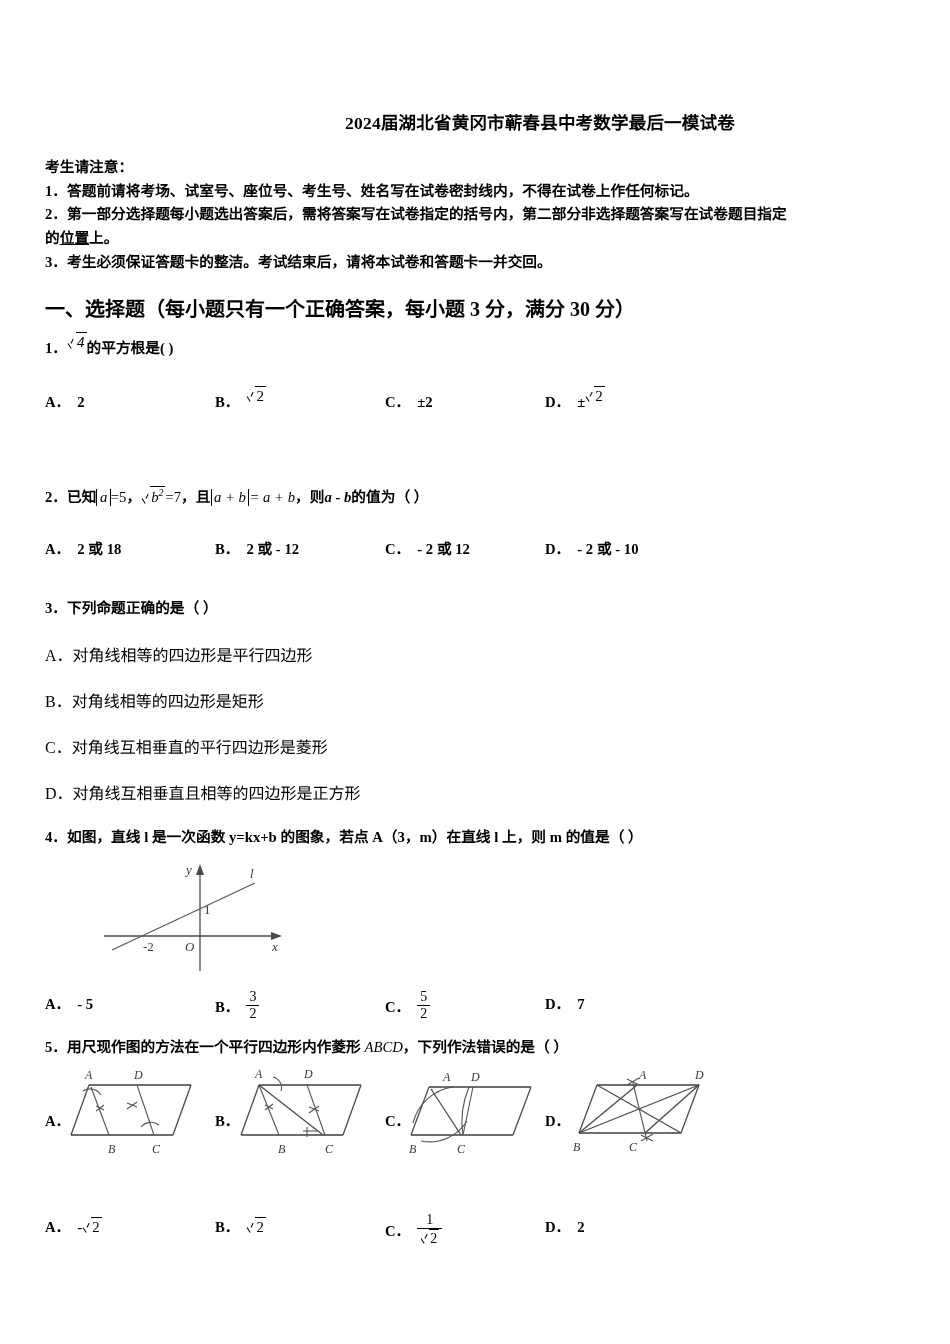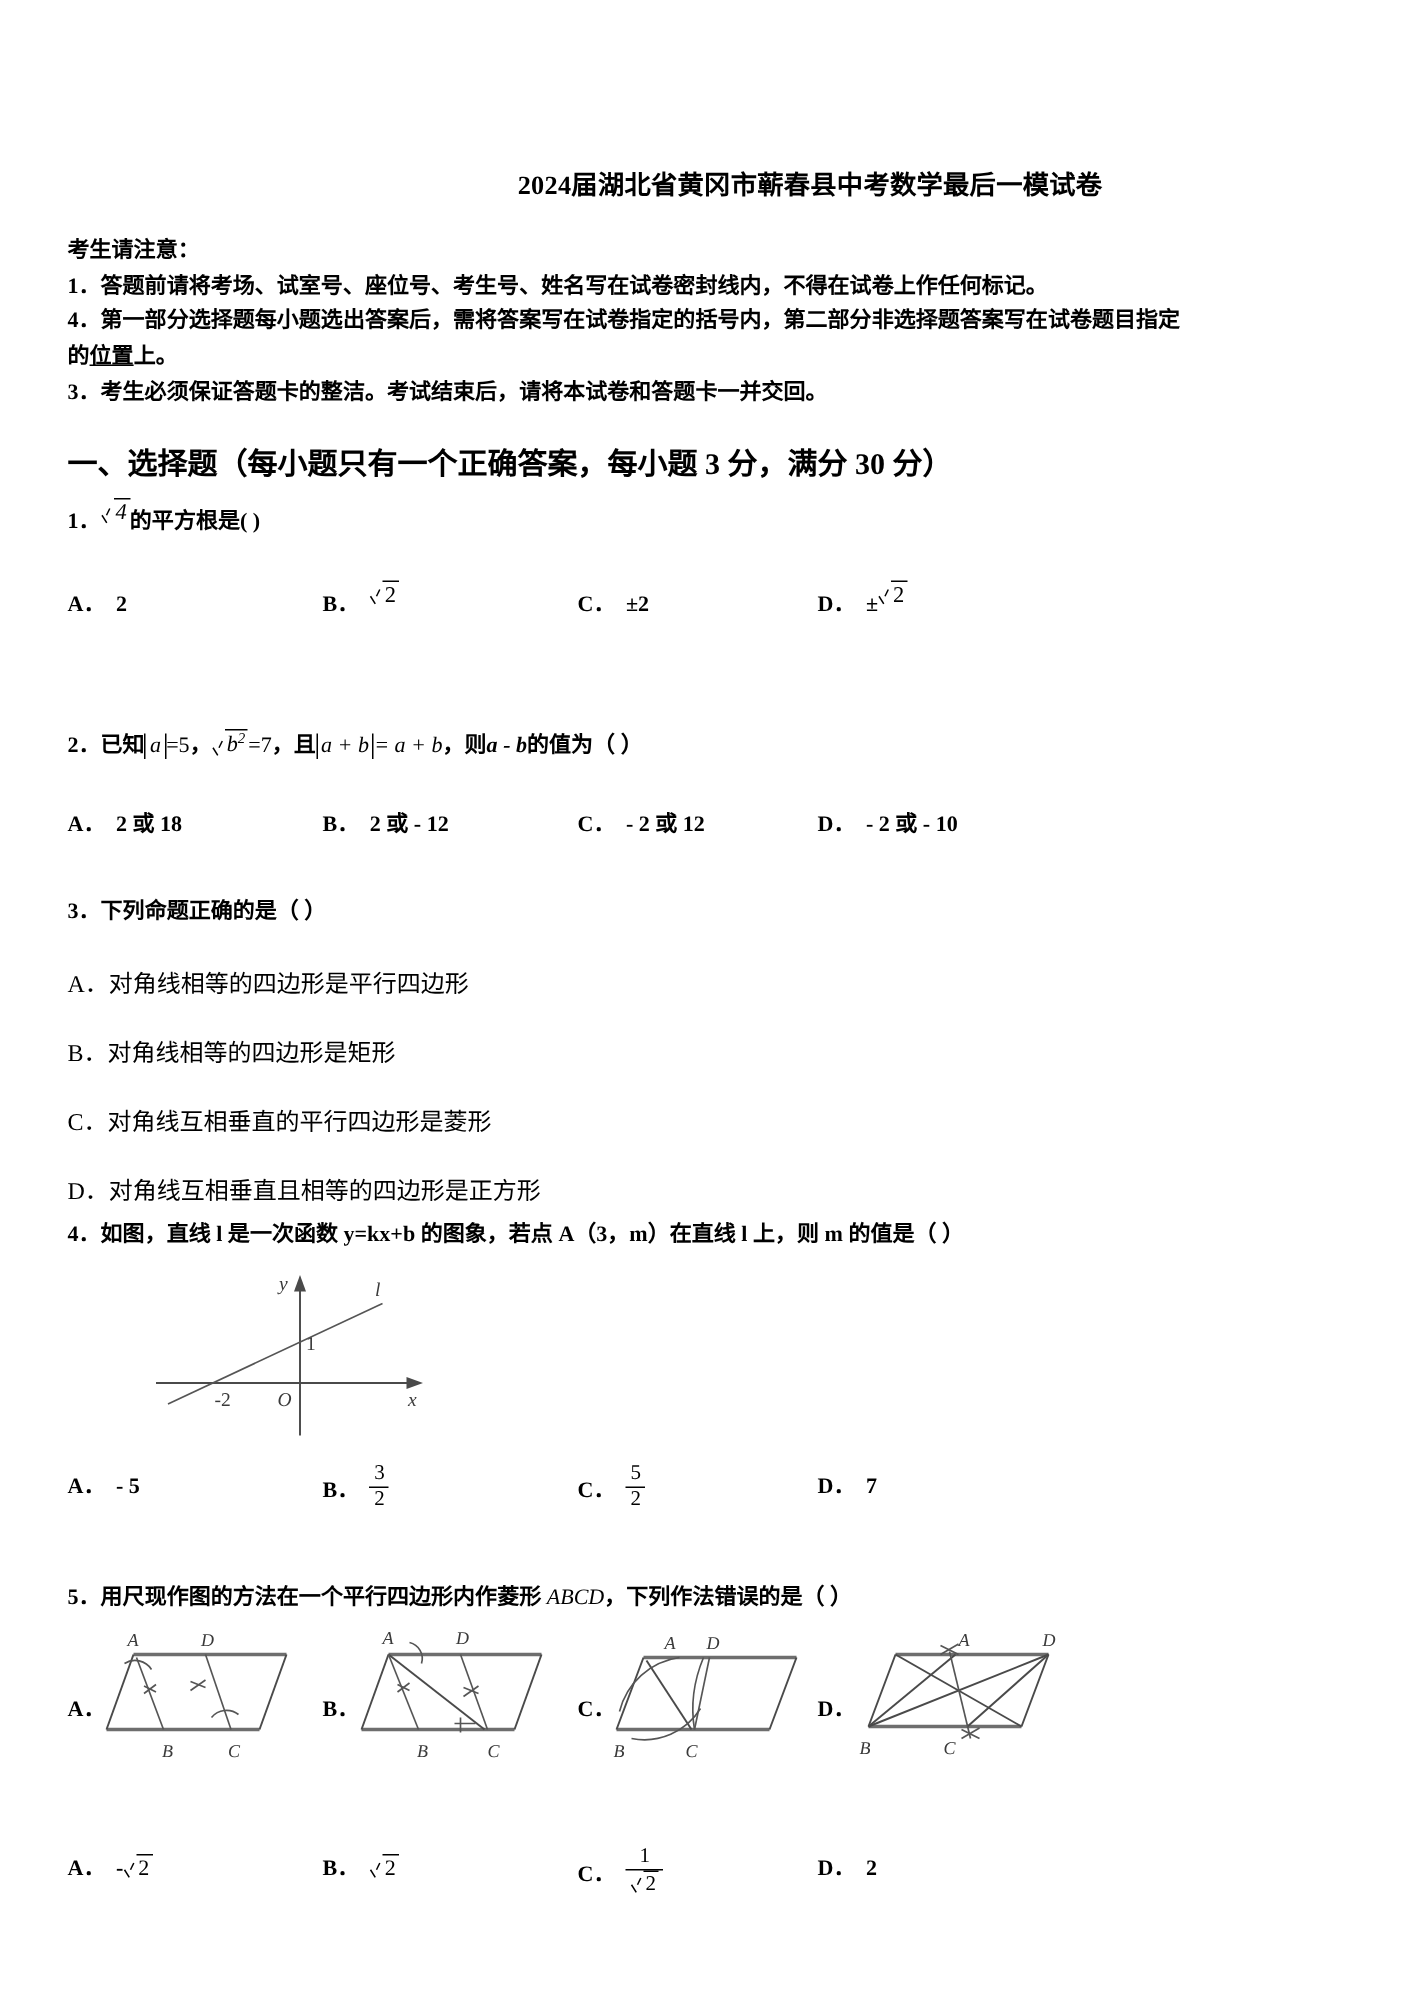--- a/index.html
+++ b/index.html
@@ -58,22 +58,22 @@
     font-size: 20px;
     font-weight: bold;
   }
 
   
   .q { font-size: 14.7px; font-weight: bold; line-height: 1.55; }
   .q-stem { display: block; }
   .q1  { margin-top: 15px; }
   .q2  { margin-top: 52px; }
   .q3  { margin-top: 32px; }
-  .q4  { margin-top: 8px; }
-  .q5  { margin-top: 32px; }
+  .q4  { margin-top: 22px; }
+  .q5  { }
   .q6  { margin-top: 30px; }
 
   .sub-opt { margin-top: 16px; }
   .sub-list > div { margin-top: 22px; }
 
   
   .opts {
     position: relative;
     font-size: 14.7px;
     font-weight: bold;
@@ -203,21 +203,21 @@
 
 <div class="page">
   <div class="inner">
 
     <div class="doc-title">2024届湖北省黄冈市蕲春县中考数学最后一模试卷</div>
 
     <div class="notice">
       <div class="line">考生请注意：</div>
       <div class="line">1．答题前请将考场、试室号、座位号、考生号、姓名写在试卷密封线内，不得在试卷上作任何标记。</div>
       <div class="line">
-        <span>4．第一部分选择题每小题选出答案后，需将答案写在试卷指定的括号内，第二部分非选择题答案写在试卷题目指定</span>
+        <span>2．第一部分选择题每小题选出答案后，需将答案写在试卷指定的括号内，第二部分非选择题答案写在试卷题目指定</span>
         <span class="hang"><span>的</span><span class="u">位置</span><span>上。</span></span>
       </div>
       <div class="line">3．考生必须保证答题卡的整洁。考试结束后，请将本试卷和答题卡一并交回。</div>
     </div>
 
     <div class="section-head">一、选择题（每小题只有一个正确答案，每小题 3 分，满分 30 分）</div>
 
     <div class="q q1">
       <span class="q-stem">
         <span>1．</span><span class="sqrt sq-raise"><span class="bar mi">4</span></span><span>的平方根是(  )</span>

